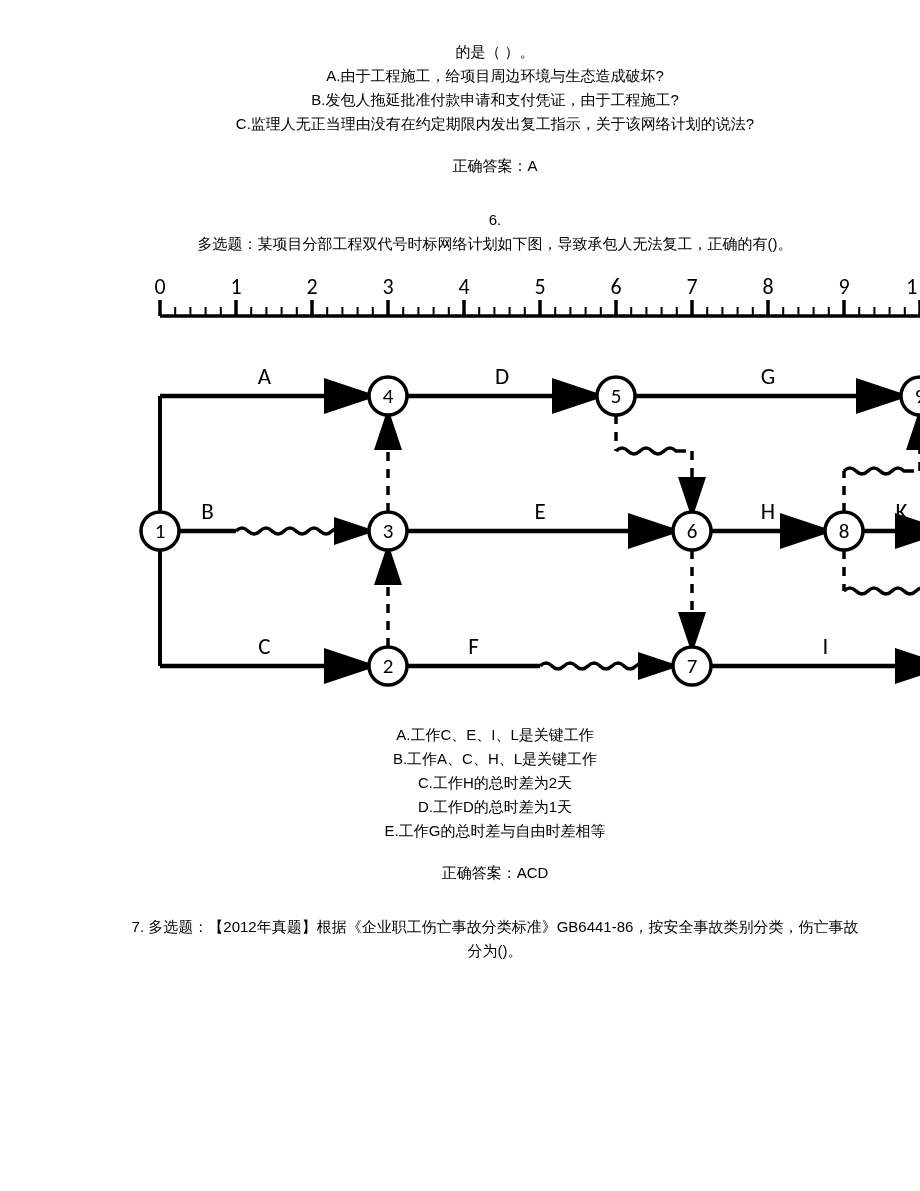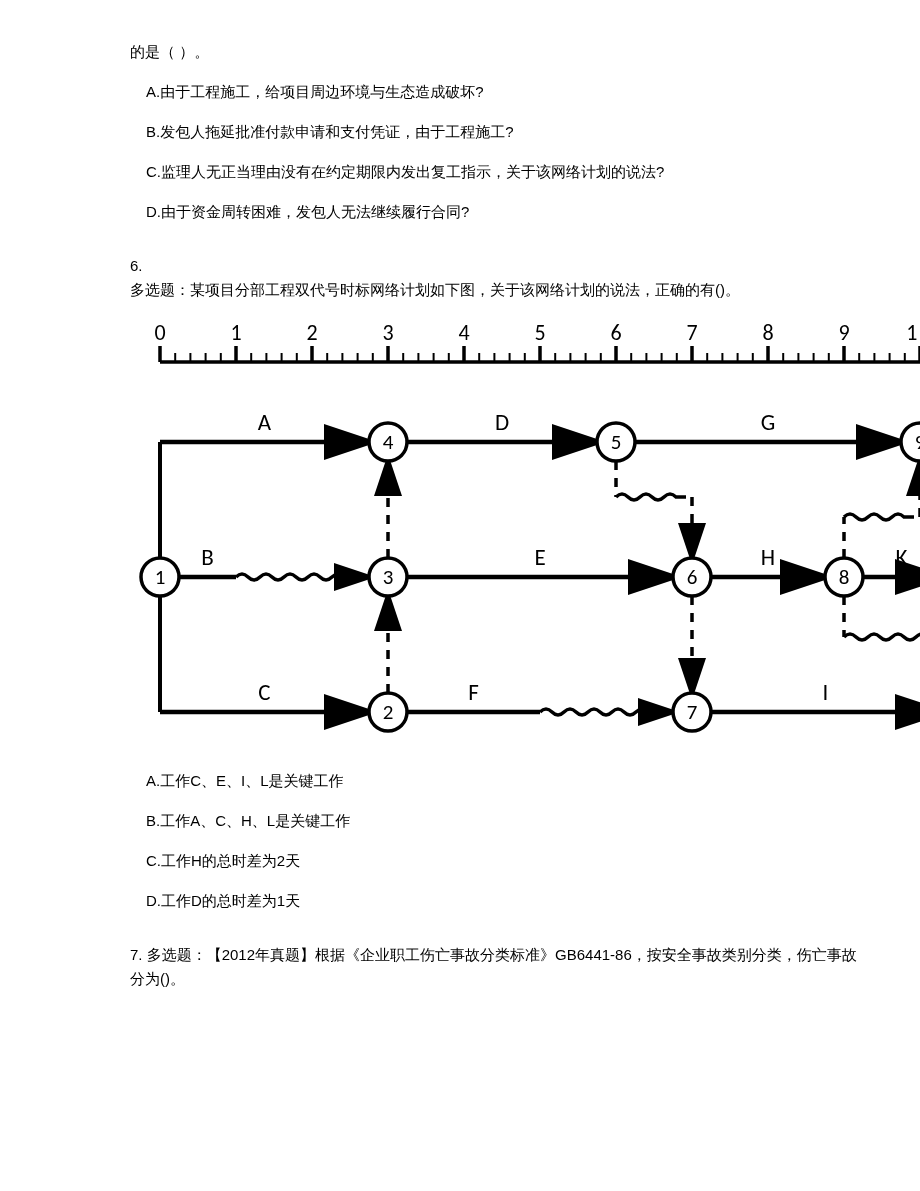--- a/index.html
+++ b/index.html
@@ -6,47 +6,47 @@
       font-family: "SimSun", "Microsoft YaHei", Arial, sans-serif;
       font-size: 15px;
       line-height: 1.6;
       margin: 0;
       padding: 40px 60px 40px 130px;
       background: white;
       color: #000;
       width: 920px;
       box-sizing: border-box;
     }
-    .question-block { margin-bottom: 30px; }
+    .question-block { margin-bottom: 30px; text-align: center; }
     .stem { margin: 0; }
-    .option { margin: 16px; }
+    .option { margin: 0; }
     .answer { margin: 18px 0; }
     .q-label { margin: 0; }
     .diagram-container {
       margin: 10px -60px 20px 0;
       overflow: hidden;
     }
     svg text {
       font-family: Calibri, Arial, sans-serif;
     }
   </style>
 </head>
 <body>
 
 <div class="question-block">
   <p class="stem">的是（  ）。</p>
   <p class="option">A.由于工程施工，给项目周边环境与生态造成破坏?</p>
   <p class="option">B.发包人拖延批准付款申请和支付凭证，由于工程施工?</p>
   <p class="option">C.监理人无正当理由没有在约定期限内发出复工指示，关于该网络计划的说法?</p>
-  <p class="option">D.由于资金周转困难，发包人无法继续履行合同?</p>
+  <p class="answer">正确答案：A</p>
 </div>
 
 <div class="question-block">
   <p class="q-label">6.</p>
-  <p class="stem">多选题：某项目分部工程双代号时标网络计划如下图，关于该网络计划的说法，正确的有()。</p>
+  <p class="stem">多选题：某项目分部工程双代号时标网络计划如下图，导致承包人无法复工，正确的有()。</p>
 
   <div class="diagram-container">
     <svg width="820" height="430" viewBox="0 0 820 430">
       <defs>
         <marker id="arrow" markerWidth="12" markerHeight="12" refX="10" refY="4" orient="auto">
           <path d="M0,0 L0,8 L12,4 z" fill="black"></path>
         </marker>
       </defs>
       <g id="scale-group">
           <line x1="30" y1="50" x2="810" y2="50" stroke="black" stroke-width="3.5"></line>
@@ -170,17 +170,19 @@
           <circle cx="790" cy="130" r="19" fill="white" stroke="black" stroke-width="3.5"></circle>
           <text x="790" y="137" text-anchor="middle" font-size="21">9</text>
         </g>
     </svg>
   </div>
 
   <p class="option">A.工作C、E、I、L是关键工作</p>
   <p class="option">B.工作A、C、H、L是关键工作</p>
   <p class="option">C.工作H的总时差为2天</p>
   <p class="option">D.工作D的总时差为1天</p>
+  <p class="option">E.工作G的总时差与自由时差相等</p>
+  <p class="answer">正确答案：ACD</p>
 </div>
 
 <div class="question-block">
   <p class="stem">7. 多选题：【2012年真题】根据《企业职工伤亡事故分类标准》GB6441-86，按安全事故类别分类，伤亡事故分为()。</p>
 </div>
 
 </body></html>

